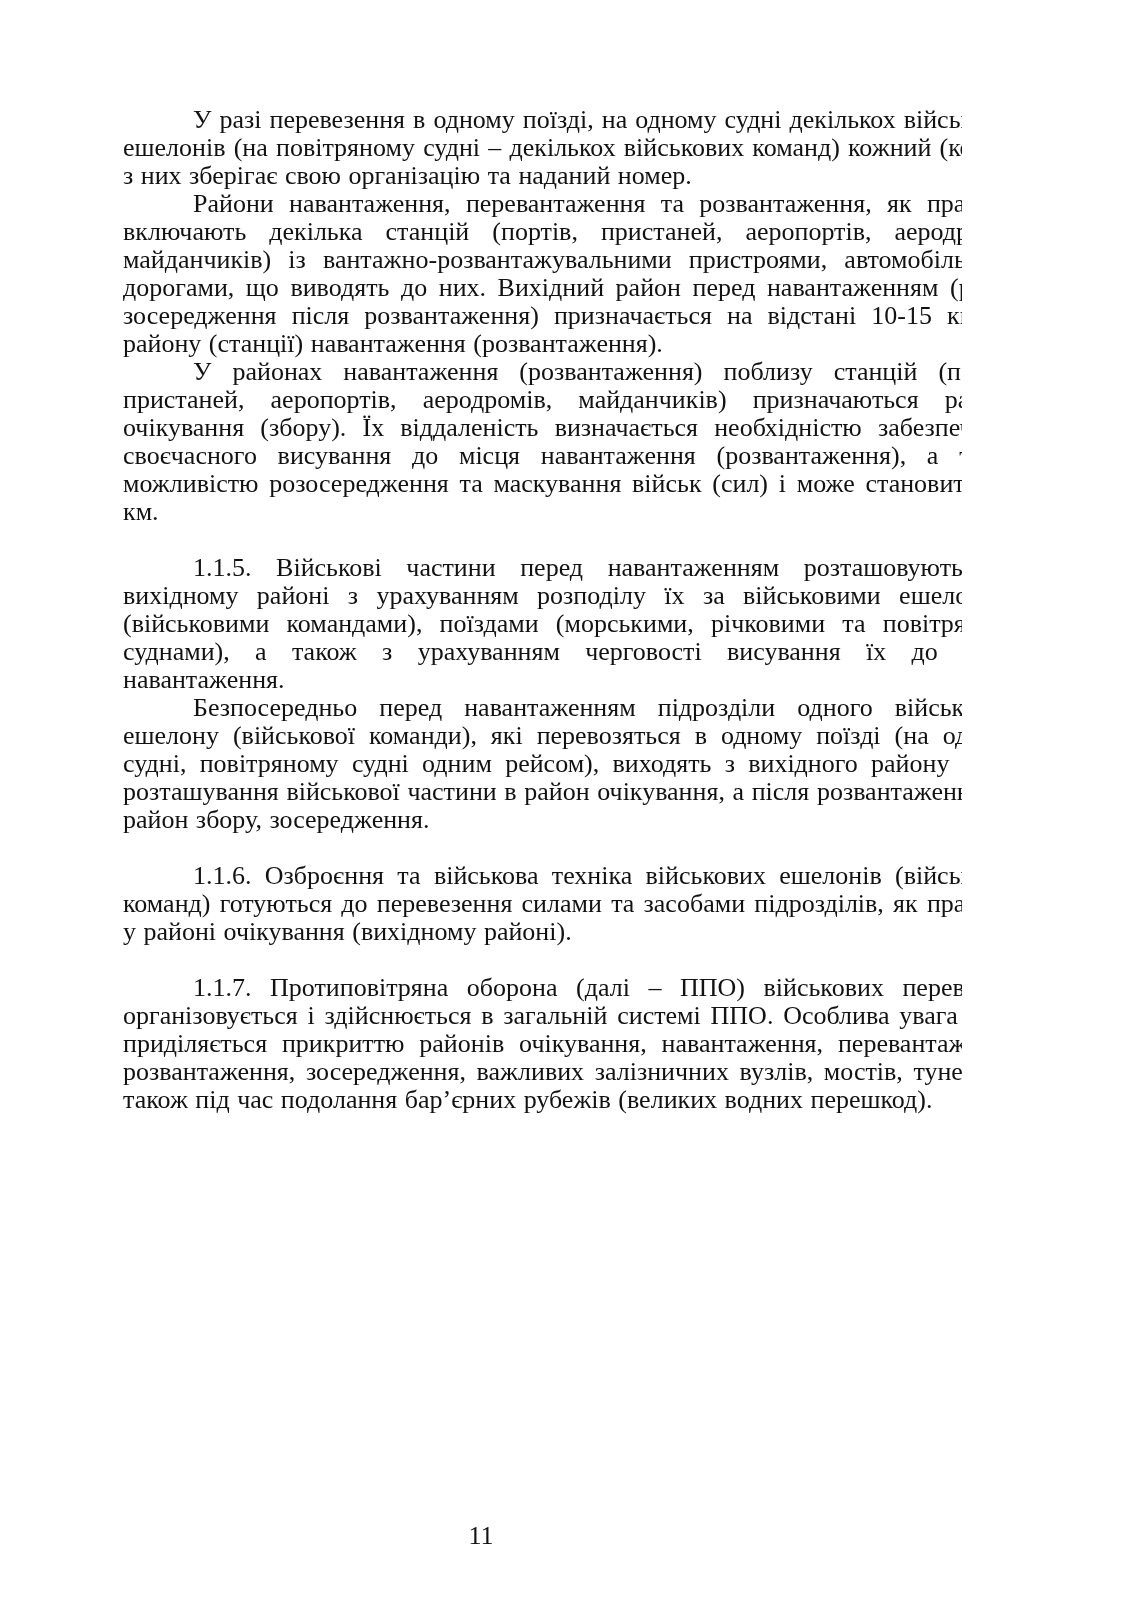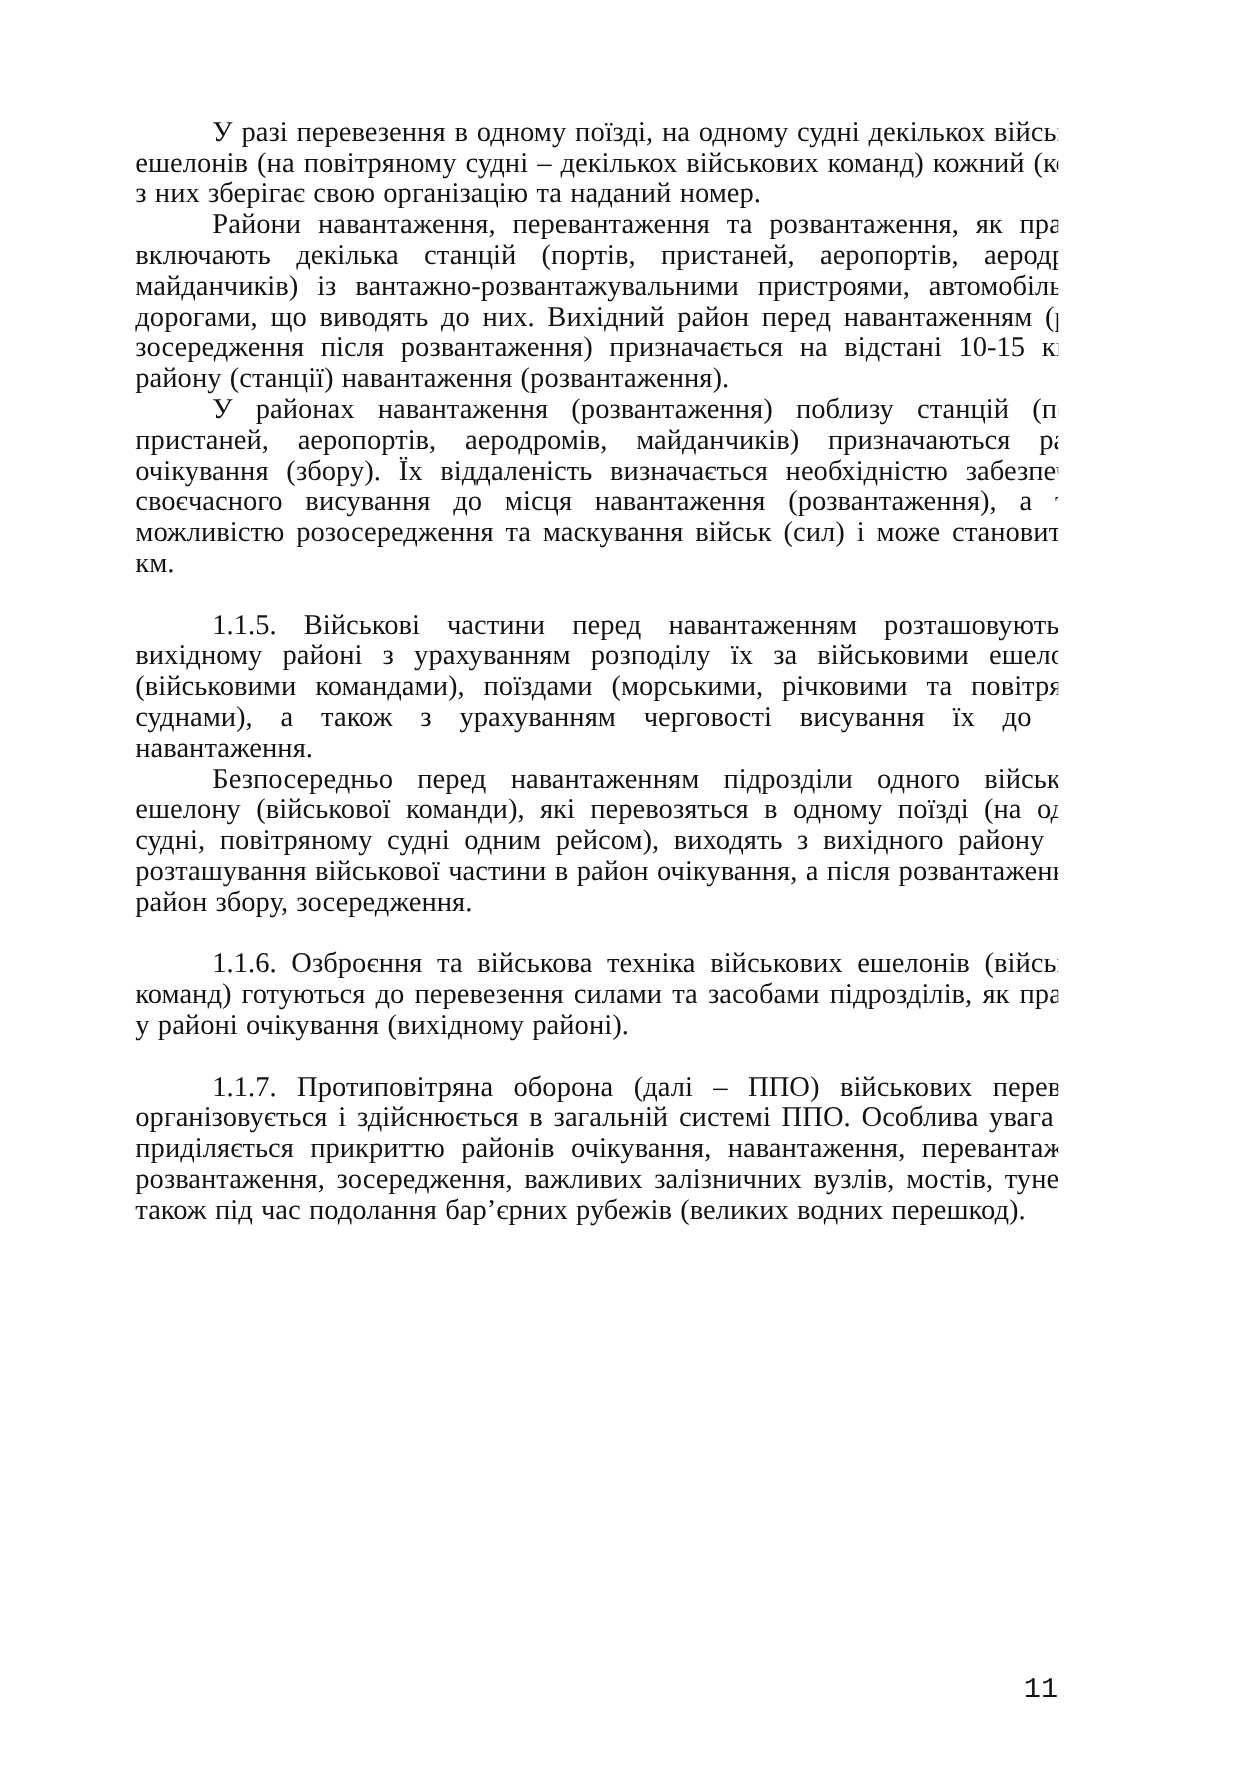--- a/index.html
+++ b/index.html
@@ -31,24 +31,23 @@
     word-spacing: 1px;
   }
   .para.gap-before {
     margin-top: 28px;
   }
   .page-number {
     position: absolute;
     left: 0;
     right: 0;
     top: 1522px;
-    text-align: right;
+    text-align: center;
     font-size: 26px;
     line-height: 28px;
-    font-family: Liberation Mono, monospace;
   }
 </style>
 </head>
 <body>
 
 <div class="page">
   <div class="content">
     <p class="para">У разі перевезення в одному поїзді, на одному судні декількох військових ешелонів (на повітряному судні – декількох військових команд) кожний (кожна) з них зберігає свою організацію та наданий номер.</p>
     <p class="para">Райони навантаження, перевантаження та розвантаження, як правило, включають декілька станцій (портів, пристаней, аеропортів, аеродромів, майданчиків) із вантажно-розвантажувальними пристроями, автомобільними дорогами, що виводять до них. Вихідний район перед навантаженням (район зосередження після розвантаження) призначається на відстані 10-15 км від району (станції) навантаження (розвантаження).</p>
     <p class="para">У районах навантаження (розвантаження) поблизу станцій (портів, пристаней, аеропортів, аеродромів, майданчиків) призначаються райони очікування (збору). Їх віддаленість визначається необхідністю забезпечення своєчасного висування до місця навантаження (розвантаження), а також можливістю розосередження та маскування військ (сил) і може становити 3-5 км.</p>

